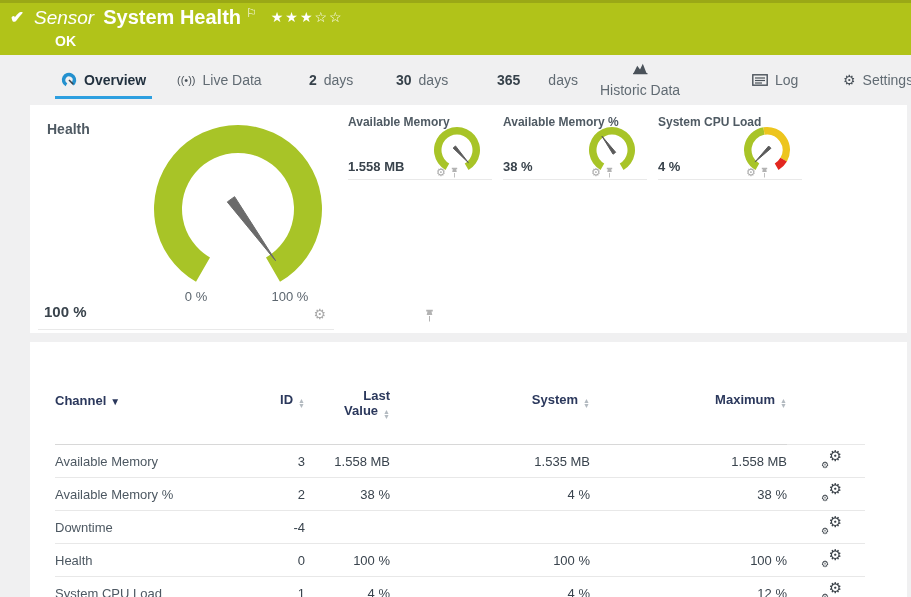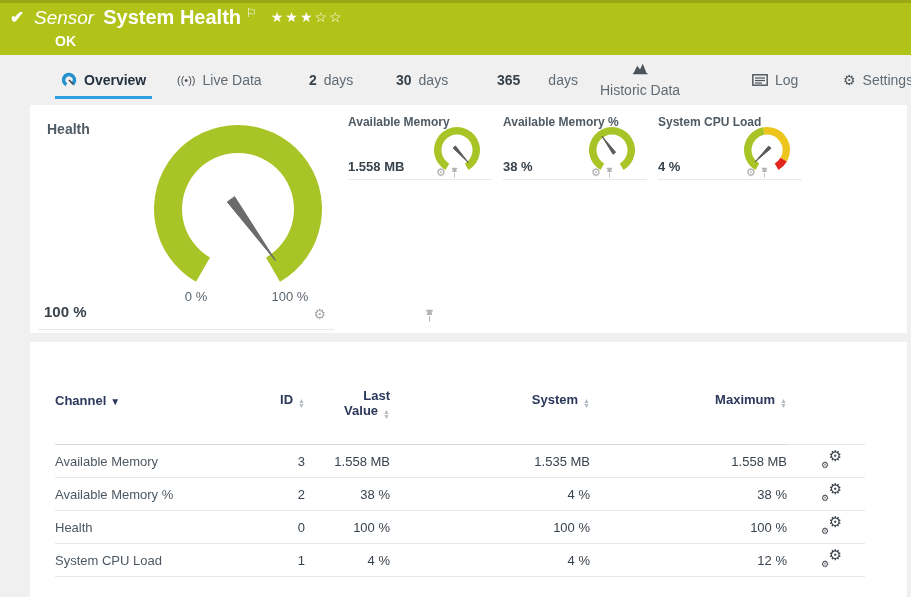--- a/index.html
+++ b/index.html
@@ -263,20 +263,28 @@
         </tr>
         <tr>
           <td class="c-channel">Available Memory %</td>
           <td>2</td>
           <td>38 %</td>
           <td>4 %</td>
           <td>38 %</td>
           <td class="c-actions"><span class="gears"><span class="gb">⚙</span><span class="gs">⚙</span></span></td>
         </tr>
         <tr>
+          <td class="c-channel">Downtime</td>
+          <td>-4</td>
+          <td></td>
+          <td></td>
+          <td></td>
+          <td class="c-actions"><span class="gears"><span class="gb">⚙</span><span class="gs">⚙</span></span></td>
+        </tr>
+        <tr>
           <td class="c-channel">Health</td>
           <td>0</td>
           <td>100 %</td>
           <td>100 %</td>
           <td>100 %</td>
           <td class="c-actions"><span class="gears"><span class="gb">⚙</span><span class="gs">⚙</span></span></td>
         </tr>
         <tr>
           <td class="c-channel">System CPU Load</td>
           <td>1</td>

